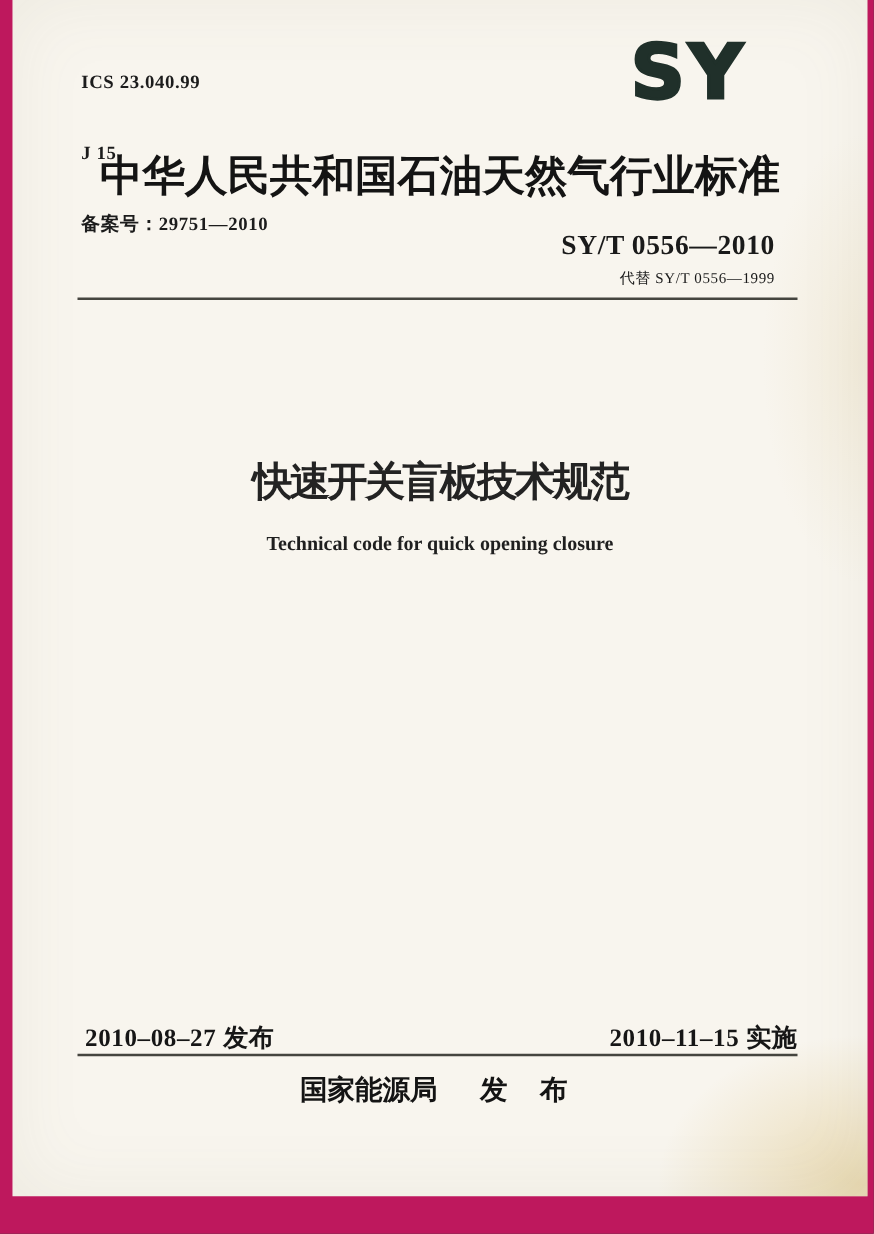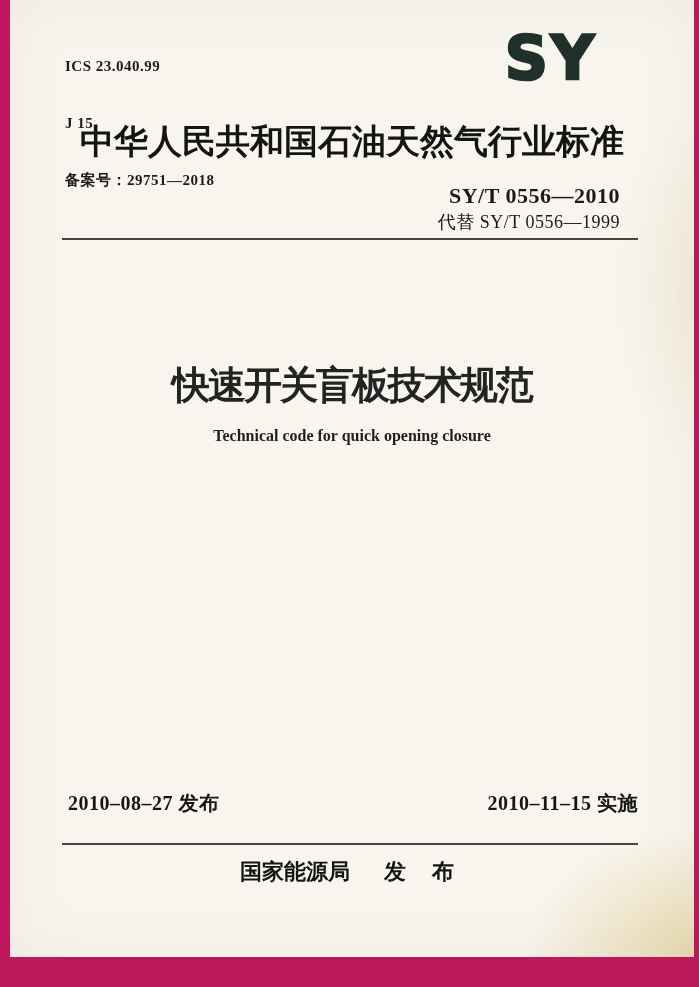--- a/index.html
+++ b/index.html
@@ -55,45 +55,45 @@
   }
   
   .std-block {
     position: absolute; right: 74px; top: 184px;
     text-align: right;
     color: #1a1a1a;
     font-family: "Liberation Serif", "DejaVu Serif", serif;
     margin-left: 12px;
   }
   .std-number { font-weight: bold; font-size: 22px; line-height: 24px; letter-spacing: 0.5px; }
-  .std-replaces { font-size: 18px; line-height: 20px; margin-top: 4px; letter-spacing: 0.5px; }
+  .std-replaces { font-size: 12px; line-height: 20px; margin-top: 4px; letter-spacing: 0.5px; }
   .rule {
     position: absolute; left: 52px; width: 576px; height: 2px;
     background: #45453f;
   }
   .rule-top { top: 238px; }
   .rule-bottom { top: 843px; }
   
   .doc-title-zh {
     position: absolute; left: 0; top: 362px; width: 100%;
     text-align: center;
-    font-weight: bold; font-size: 38px; line-height: 46px;
+    font-weight: bold; font-size: 32px; line-height: 46px;
     letter-spacing: -2px;
     color: #232323;
   }
   .doc-title-en {
     position: absolute; left: 0; top: 424px; width: 100%;
     text-align: center;
     font-family: "Liberation Serif", "DejaVu Serif", serif;
     font-weight: bold; font-size: 16px; line-height: 24px;
     color: #1f1f1f;
   }
   
   .dates-row {
-    position: absolute; left: 58px; right: 56px; top: 790px;
+    position: absolute; left: 58px; right: 56px; top: 817px;
     display: flex; justify-content: space-between; align-items: baseline;
     font-family: "Liberation Serif", "DejaVu Serif", serif;
     font-weight: bold; font-size: 20px;
     color: #161616;
     letter-spacing: 0.5px;
   }
   
   .publisher-row {
     position: absolute; left: 0; top: 857px; width: 100%;
     text-align: center;
@@ -105,21 +105,21 @@
 </style>
 </head>
 <body>
 
 <div class="frame">
   <div class="page">
 
     <div class="ics-block">
       <div>ICS 23.040.99</div>
       <div>J 15</div>
-      <div>备案号：29751—2018</div>
+      <div>备案号：29751—2010</div>
     </div>
 
     <div class="logo">SY</div>
 
     <div class="header-title">中华人民共和国石油天然气行业标准</div>
 
     <div class="std-block">
       <div class="std-number">SY/T 0556—2010</div>
       <div class="std-replaces">代替 SY/T 0556—1999</div>
     </div>

